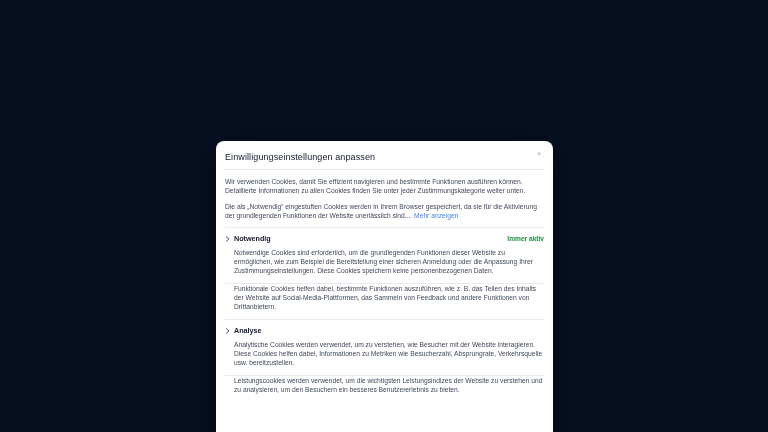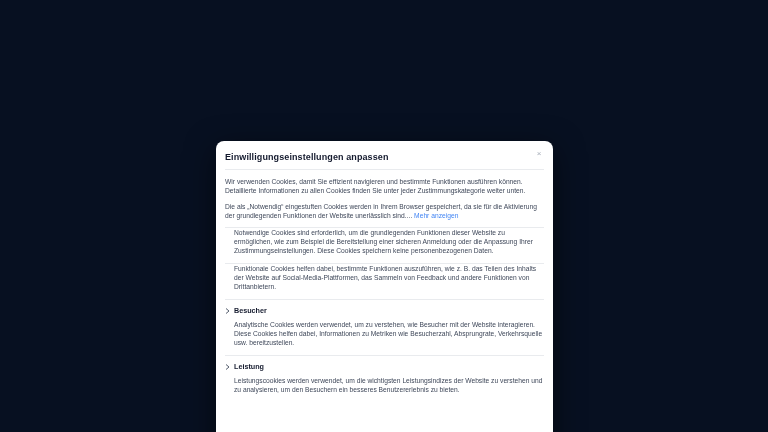--- a/index.html
+++ b/index.html
@@ -19,21 +19,21 @@
     box-shadow: 0 8px 30px rgba(0,0,0,0.55);
     overflow: hidden;
   }
 
   .dialog-header {
     position: relative;
     padding: 11px 9px 7px 9px;
   }
   .dialog-title {
     font-size: 9px;
-    font-weight: 700;
+    font-weight: 400;
     color: #141a2e;
     letter-spacing: 0.1px;
   }
   .close-btn {
     position: absolute;
     top: 9px; right: 10px;
     width: 8px; height: 8px;
     line-height: 8px;
     font-size: 8px;
     color: #a6adb8;
@@ -108,52 +108,52 @@
   <hr class="divider">
 
   <div class="intro">
     <p>Wir verwenden Cookies, damit Sie effizient navigieren und bestimmte Funktionen ausführen können. Detaillierte Informationen zu allen Cookies finden Sie unter jeder Zustimmungskategorie weiter unten.</p>
     <p><span>Die als „Notwendig“ eingestuften Cookies werden in Ihrem Browser gespeichert, da sie für die Aktivierung der grundlegenden Funktionen der Website unerlässlich sind....</span> <a class="more-link">Mehr anzeigen</a></p>
   </div>
 
   <hr class="divider">
 
   <div class="section">
+    <div class="section-header">
+      <span class="chevron">
+        <svg width="5" height="6" viewBox="0 0 5 6">
+            <path d="M1 0.5 L4 3 L1 5.5" fill="none" stroke="#555e6e" stroke-width="1"></path>
+          </svg>
+      </span>
+      <span class="section-label">Notwendig</span>
+      <span class="section-status">Immer aktiv</span>
+    </div>
     <p class="section-desc">Notwendige Cookies sind erforderlich, um die grundlegenden Funktionen dieser Website zu ermöglichen, wie zum Beispiel die Bereitstellung einer sicheren Anmeldung oder die Anpassung Ihrer Zustimmungseinstellungen. Diese Cookies speichern keine personenbezogenen Daten.</p>
   </div>
 
   <hr class="divider">
 
   <div class="section">
     <p class="section-desc">Funktionale Cookies helfen dabei, bestimmte Funktionen auszuführen, wie z. B. das Teilen des Inhalts der Website auf Social-Media-Plattformen, das Sammeln von Feedback und andere Funktionen von Drittanbietern.</p>
   </div>
 
   <hr class="divider">
 
   <div class="section">
     <div class="section-header">
       <span class="chevron">
         <svg width="5" height="6" viewBox="0 0 5 6">
             <path d="M1 0.5 L4 3 L1 5.5" fill="none" stroke="#555e6e" stroke-width="1"></path>
           </svg>
       </span>
-      <span class="section-label">Besucher</span>
+      <span class="section-label">Analyse</span>
       <span class="section-status"></span>
     </div>
     <p class="section-desc">Analytische Cookies werden verwendet, um zu verstehen, wie Besucher mit der Website interagieren. Diese Cookies helfen dabei, Informationen zu Metriken wie Besucherzahl, Absprungrate, Verkehrsquelle usw. bereitzustellen.</p>
   </div>
 
   <hr class="divider">
 
   <div class="section">
-    <div class="section-header">
-      <span class="chevron">
-        <svg width="5" height="6" viewBox="0 0 5 6">
-            <path d="M1 0.5 L4 3 L1 5.5" fill="none" stroke="#555e6e" stroke-width="1"></path>
-          </svg>
-      </span>
-      <span class="section-label">Leistung</span>
-      <span class="section-status"></span>
-    </div>
     <p class="section-desc">Leistungscookies werden verwendet, um die wichtigsten Leistungsindizes der Website zu verstehen und zu analysieren, um den Besuchern ein besseres Benutzererlebnis zu bieten.</p>
   </div>
 
 </div>
 
 </body></html>

